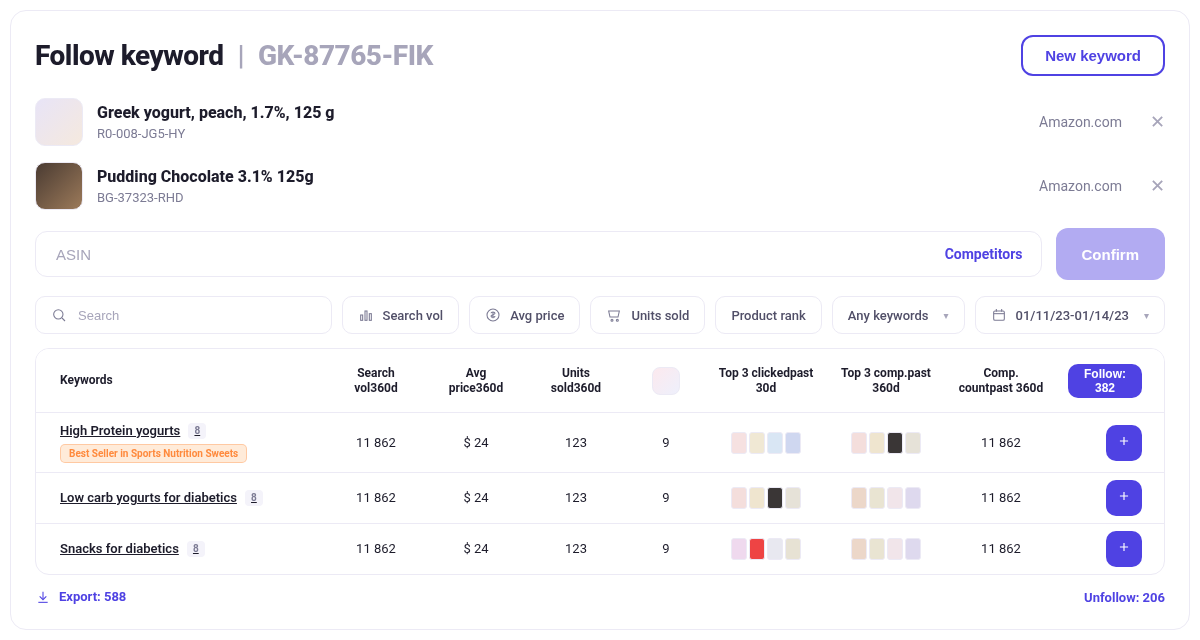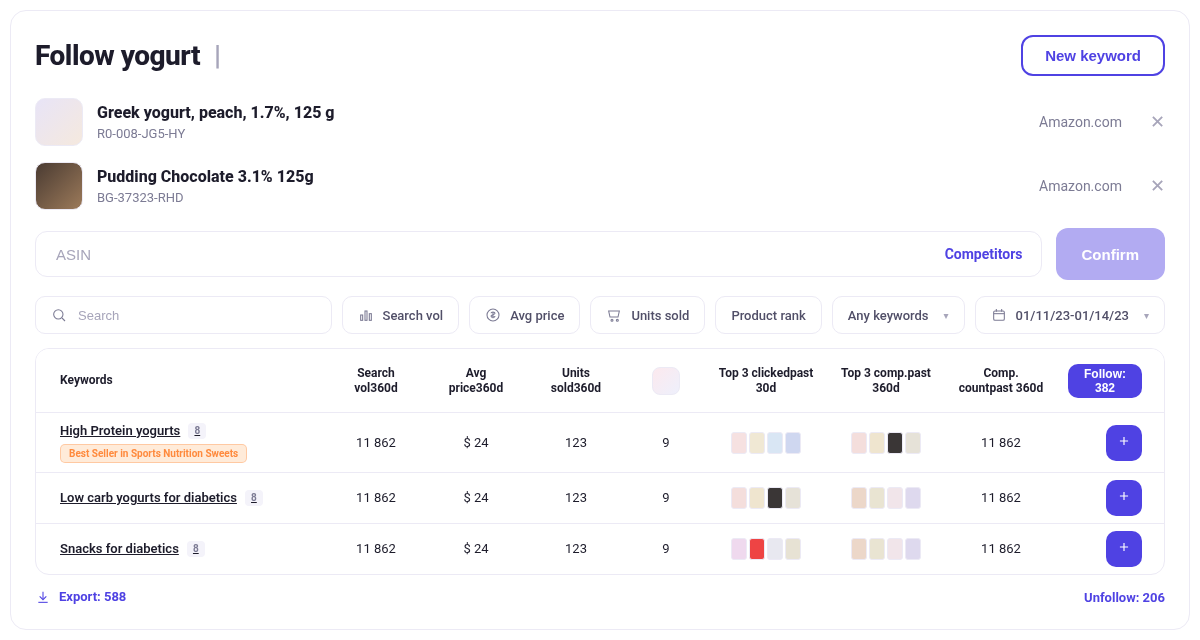--- a/index.html
+++ b/index.html
@@ -139,22 +139,23 @@
   .unfollow{color:var(--indigo);cursor:pointer;}
   .row-tall{height:62px;}
 </style>
 </head>
 <body>
 
 <div class="panel">
 
   <div class="hdr">
     <div class="title">
-      <span>Follow yogurt</span>
+      <span>Follow keyword</span>
       <span class="sep">|</span>
+      <span class="code">GK-87765-FIK</span>
     </div>
     <button class="new-btn">New keyword</button>
   </div>
 
   <div class="prod">
     <div class="prod-img"></div>
     <div class="prod-main">
       <div class="prod-name">Greek yogurt, peach, 1.7%, 125 g</div>
       <div class="prod-sku">R0-008-JG5-HY</div>
     </div>

